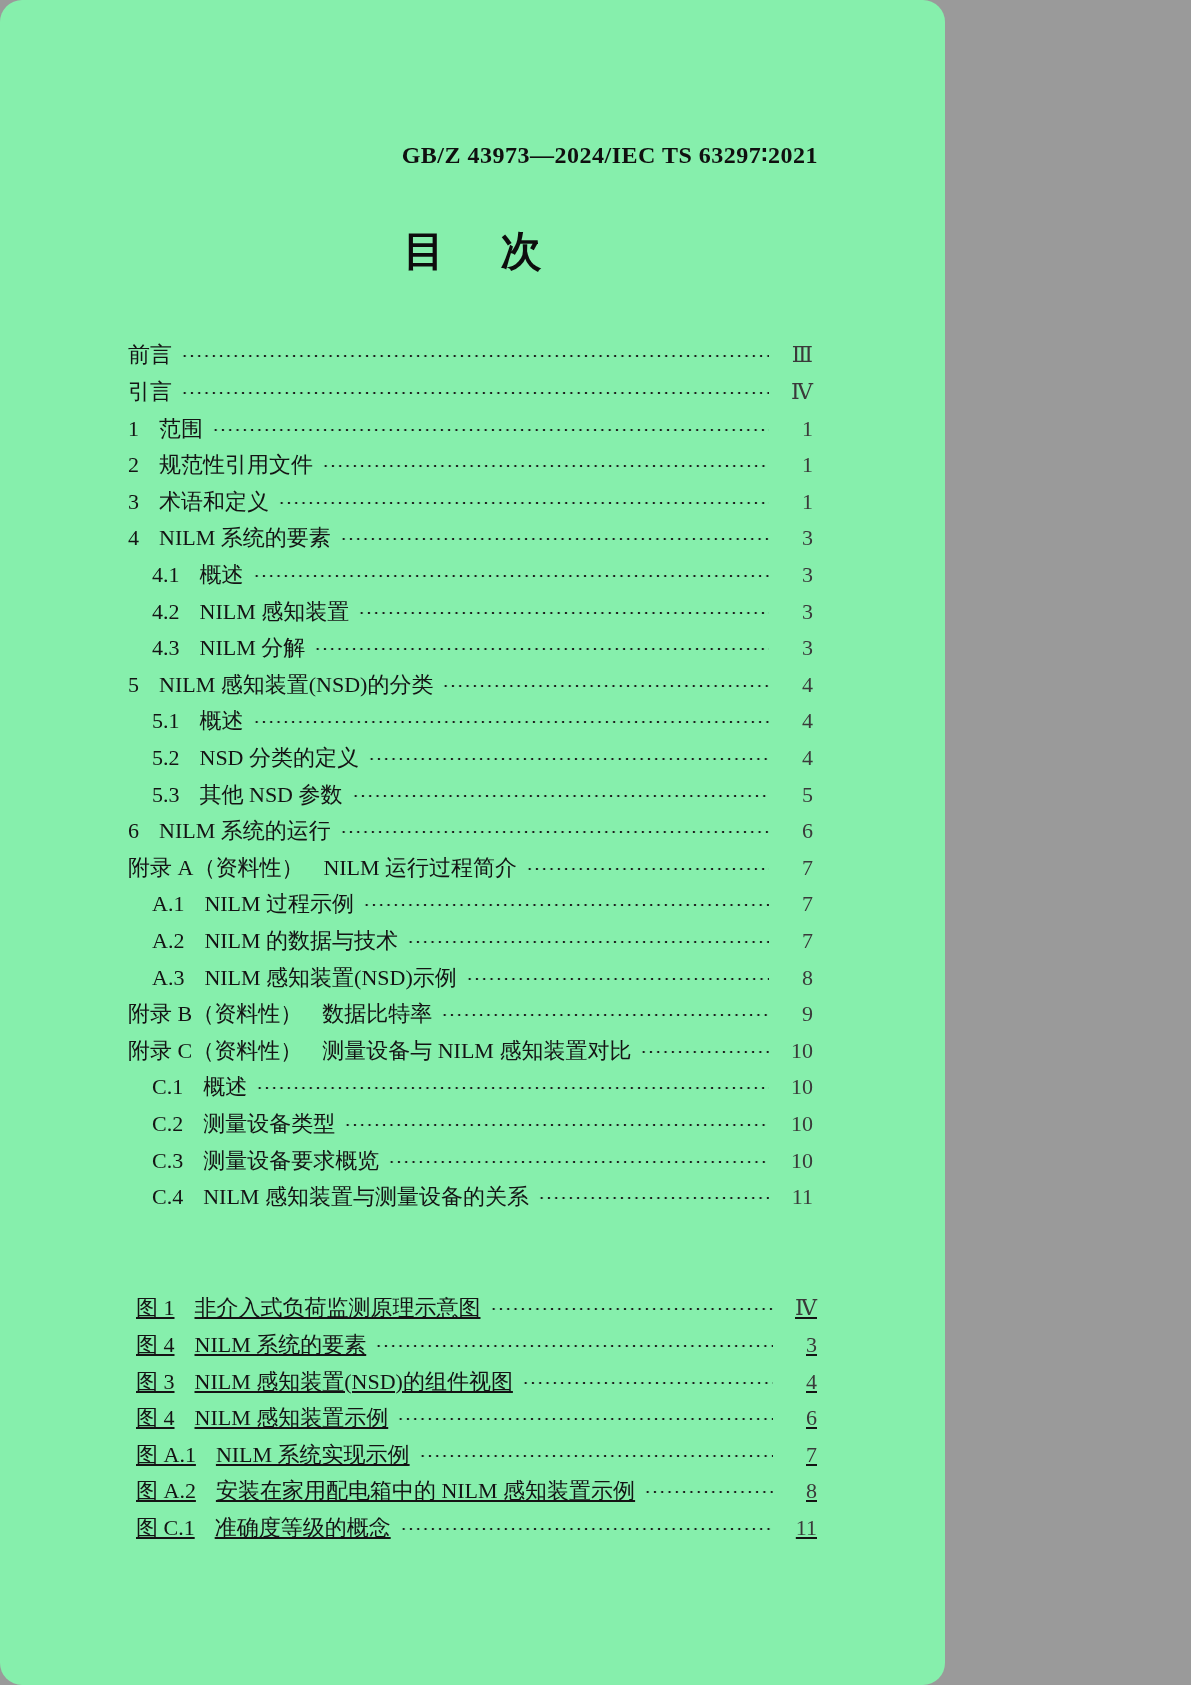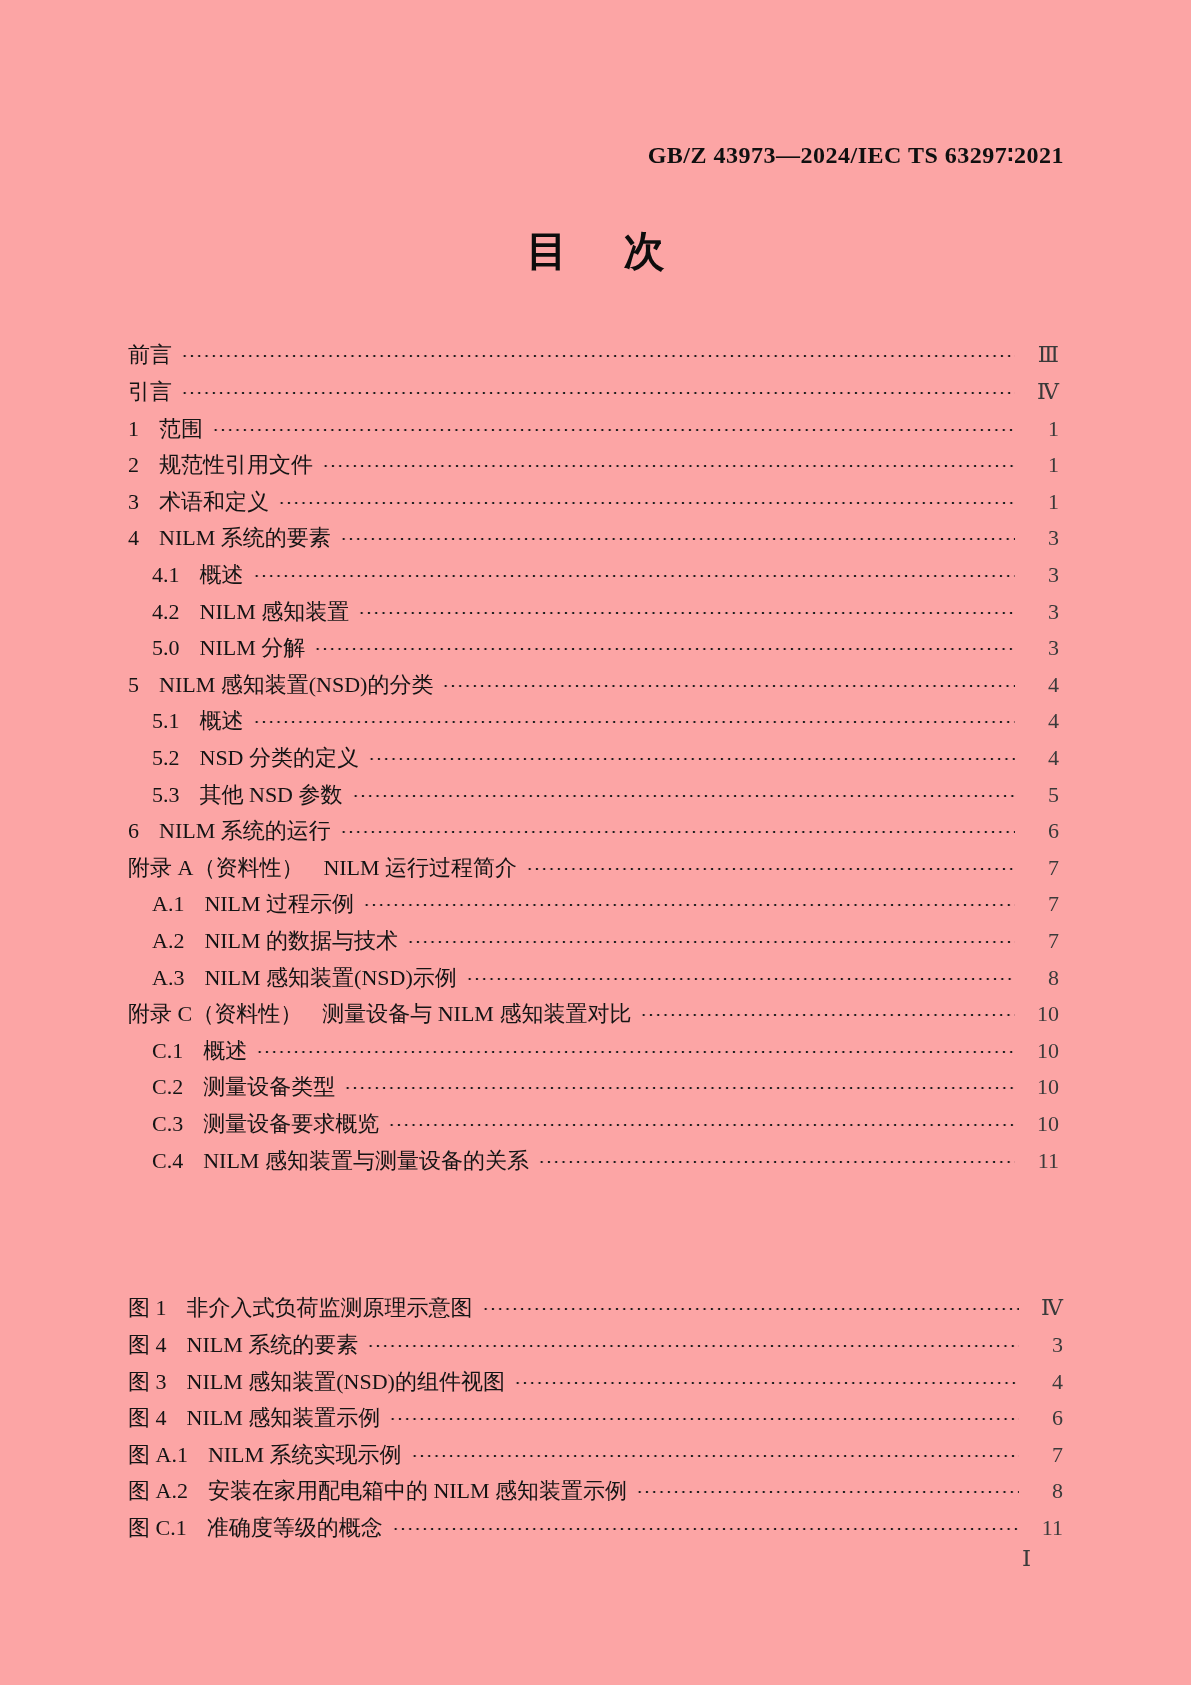--- a/index.html
+++ b/index.html
@@ -2,26 +2,27 @@
 <html><head>
 <meta charset="utf-8">
 <style>
   html, body {
     margin: 0;
     padding: 0;
     background: #9a9a9a;
   }
   .page {
     position: relative;
-    width: 1191px;
+    width: 945px;
     height: 1685px;
-    background: #fca5a5;
+    background: #86efac;
     color: #141414;
     font-family: "Liberation Serif", "DejaVu Serif", serif;
     overflow: hidden;
+    border-radius: 22px;
   }
   .std-header {
     position: absolute;
     top: 141px;
     right: 127px;
     font-size: 24px;
     font-weight: 700;
     letter-spacing: 0.5px;
     white-space: nowrap;
     color: #101010;
@@ -43,23 +44,24 @@
     margin-right: -56px;
   }
   .toc-block {
     position: absolute;
     left: 128px;
     right: 132px;
     top: 337px;
   }
   .figure-block {
     position: absolute;
-    left: 128px;
+    left: 136px;
     right: 128px;
     top: 1290px;
+    text-decoration: underline;
   }
   .toc-row {
     height: 36.62px;
     display: flex;
     align-items: center;
     font-size: 22px;
     white-space: nowrap;
   }
   .toc-row.lvl1 { padding-left: 24px; }
   .num { margin-right: 20px; }
@@ -142,21 +144,21 @@
         <span class="dots"></span>
         <span class="page-num">3</span>
       </div>
       <div class="toc-row lvl1">
         <span class="num">4.2</span>
         <span class="label">NILM 感知装置</span>
         <span class="dots"></span>
         <span class="page-num">3</span>
       </div>
       <div class="toc-row lvl1">
-        <span class="num">5.0</span>
+        <span class="num">4.3</span>
         <span class="label">NILM 分解</span>
         <span class="dots"></span>
         <span class="page-num">3</span>
       </div>
       <div class="toc-row">
         <span class="num">5</span>
         <span class="label">NILM 感知装置(NSD)的分类</span>
         <span class="dots"></span>
         <span class="page-num">4</span>
       </div>
@@ -202,20 +204,26 @@
         <span class="dots"></span>
         <span class="page-num">7</span>
       </div>
       <div class="toc-row lvl1">
         <span class="num">A.3</span>
         <span class="label">NILM 感知装置(NSD)示例</span>
         <span class="dots"></span>
         <span class="page-num">8</span>
       </div>
       <div class="toc-row">
+        <span class="num">附录 B（资料性）</span>
+        <span class="label">数据比特率</span>
+        <span class="dots"></span>
+        <span class="page-num">9</span>
+      </div>
+      <div class="toc-row">
         <span class="num">附录 C（资料性）</span>
         <span class="label">测量设备与 NILM 感知装置对比</span>
         <span class="dots"></span>
         <span class="page-num">10</span>
       </div>
       <div class="toc-row lvl1">
         <span class="num">C.1</span>
         <span class="label">概述</span>
         <span class="dots"></span>
         <span class="page-num">10</span>

